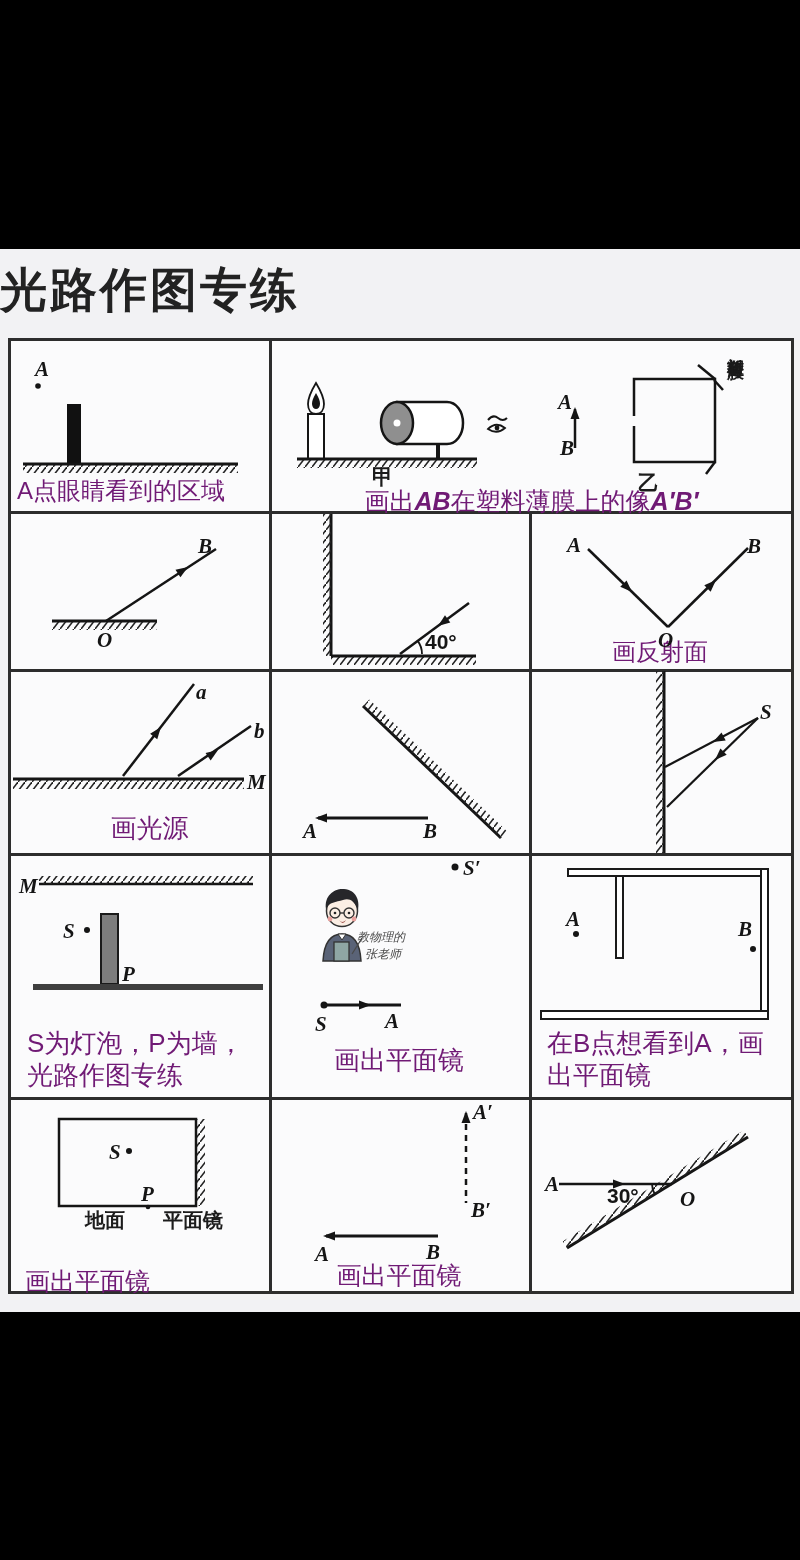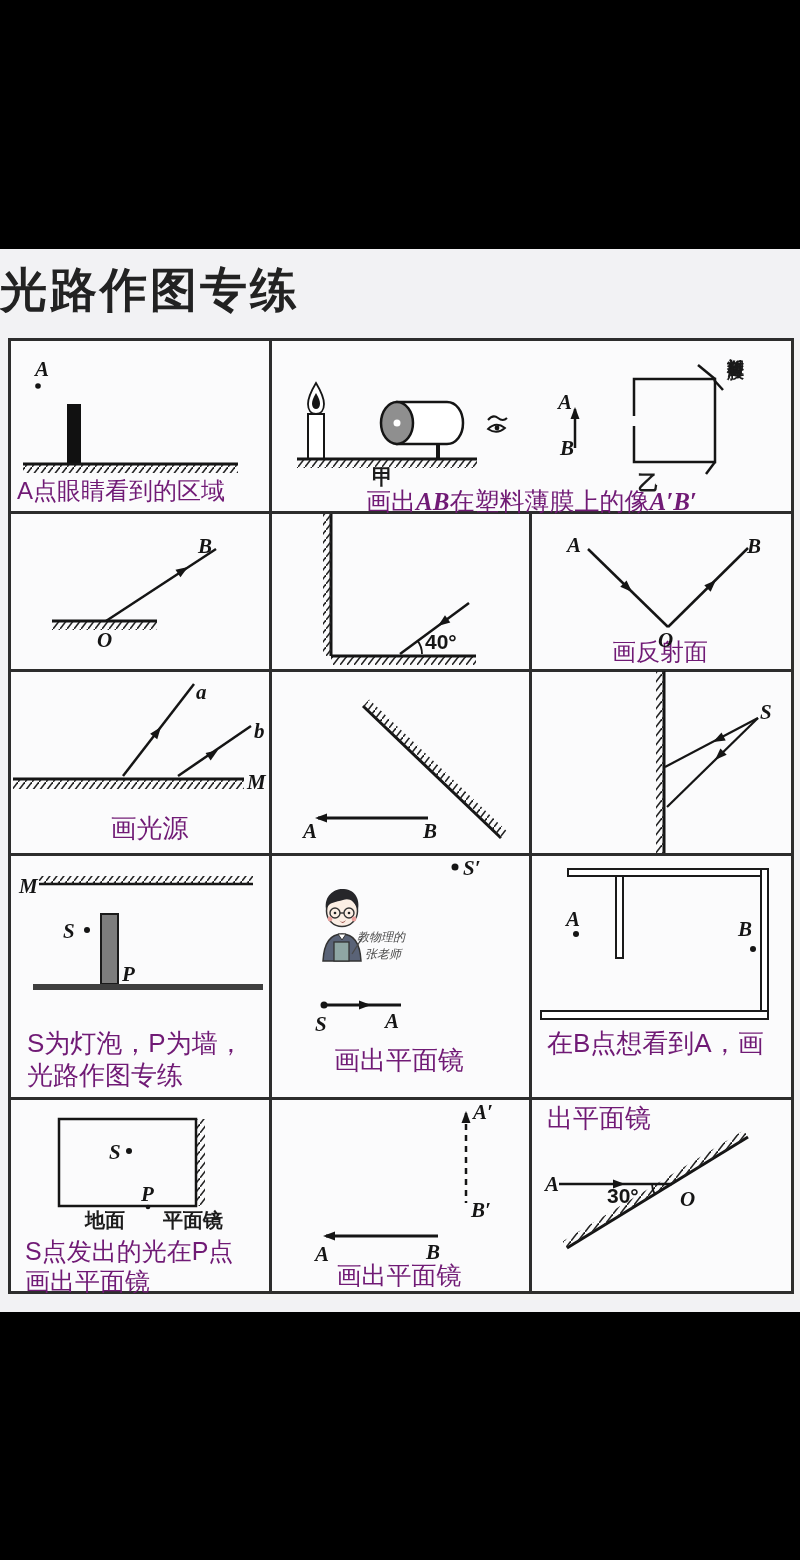--- a/index.html
+++ b/index.html
@@ -8,21 +8,21 @@
   #sheet{position:absolute;left:0;top:249px;width:800px;height:1063px;background:#f2f2f4;}
   #title{position:absolute;left:0;top:10px;width:100%;text-align:left;
          font-size:47px;font-weight:900;letter-spacing:3px;color:#222;}
   #grid{position:absolute;left:8px;top:89px;width:786px;height:956px;
         border:3px solid #2d2d2d;box-sizing:border-box;background:#fbfbfc;}
   .gl{position:absolute;background:#2d2d2d;}
   .cell{position:absolute;}
   #dsvg{position:absolute;left:0;top:0;pointer-events:none;}
   .cap{position:absolute;font-size:24px;color:#701a75;white-space:nowrap;}
   .cap.ctr{left:0;width:100%;text-align:center;}
-  .cap i{font-family:Liberation Serif, serif;font-weight:bold;}
+  .cap i{font-family:Liberation Sans, sans-serif;font-weight:bold;}
   .small-lab{position:absolute;font-size:21px;font-weight:bold;color:#1c1c1c;}
   .vert{writing-mode:vertical-rl;text-orientation:upright;letter-spacing:2px;
         font-size:17px;font-weight:bold;}
   .wm{position:absolute;font-size:12px;font-style:italic;color:#4a4a4a;line-height:1.45;
       white-space:nowrap;}
   text.ltr{font-family:"Liberation Serif",serif;font-style:italic;font-weight:bold;
            font-size:21px;fill:#151515;}
   text.ang{font-family:"Liberation Sans",sans-serif;font-weight:bold;font-size:21px;fill:#151515;}
 </style>
 </head>
@@ -70,27 +70,26 @@
       <div class="cell" style="left:258px;top:512px;width:260px;height:244px;">
         <div class="wm" style="left:88px;top:76px;font-family:Liberation Serif, serif;">
           <div>教物理的</div>
           <div style="padding-left:8px;">张老师</div>
         </div>
         <div class="cap ctr" style="top:190px;font-size:26px;">画出平面镜</div>
       </div>
 
       <div class="cell" style="left:518px;top:512px;width:262px;height:244px;border-radius:6px;">
         <div class="cap" style="left:18px;top:173px;font-size:26px;">在B点想看到A，画</div>
-        <div class="cap" style="left:18px;top:205px;font-size:26px;margin-top:43px;">出平面镜</div>
+        <div class="cap" style="left:18px;top:205px;font-size:26px;">出平面镜</div>
       </div>
 
       <div class="cell" style="left:0;top:756px;width:258px;height:244px;">
         <div class="small-lab" style="left:74px;top:110px;font-size:20px;">地面</div>
         <div class="small-lab" style="left:152px;top:110px;font-size:20px;font-family:Liberation Mono, monospace;">平面镜</div>
-        <div class="cap" style="left:14px;top:138px;font-size:25px;">S点发出的光在P点</div>
         <div class="cap" style="left:14px;top:168px;font-size:25px;">画出平面镜</div>
       </div>
 
       <div class="cell" style="left:258px;top:756px;width:260px;height:194px;">
         <div class="cap ctr" style="top:162px;font-size:25px;">画出平面镜</div>
       </div>
 
       <svg id="dsvg" width="780" height="950" viewBox="0 0 780 950">
         <defs>
           <pattern id="hp" width="7" height="9" patternUnits="userSpaceOnUse">

